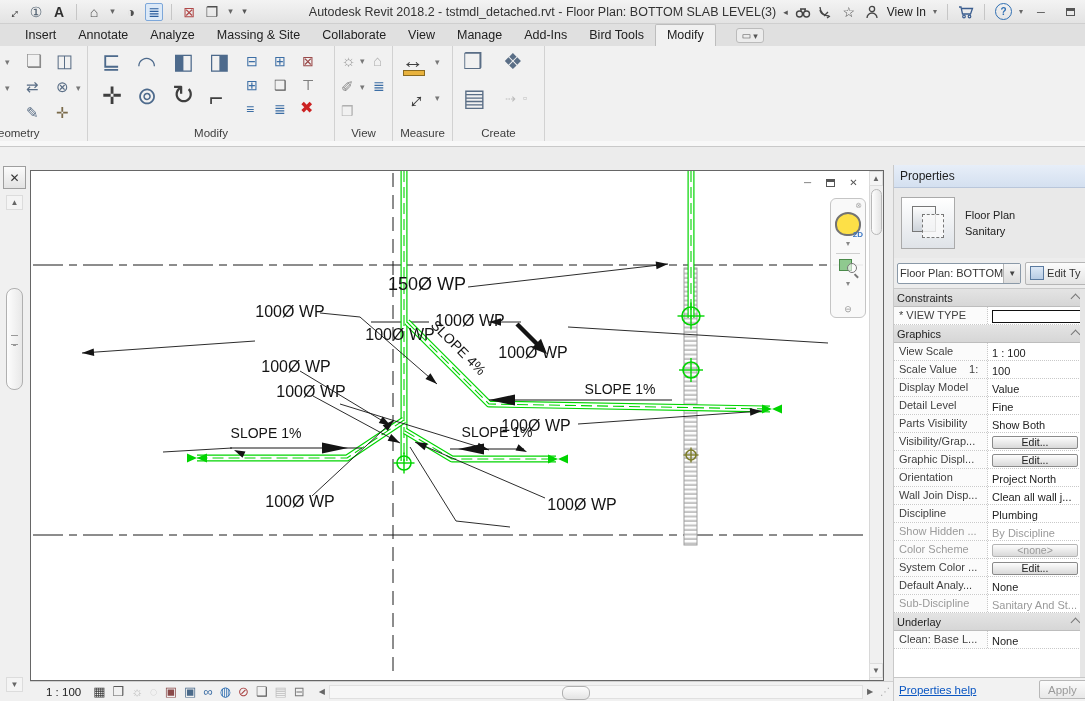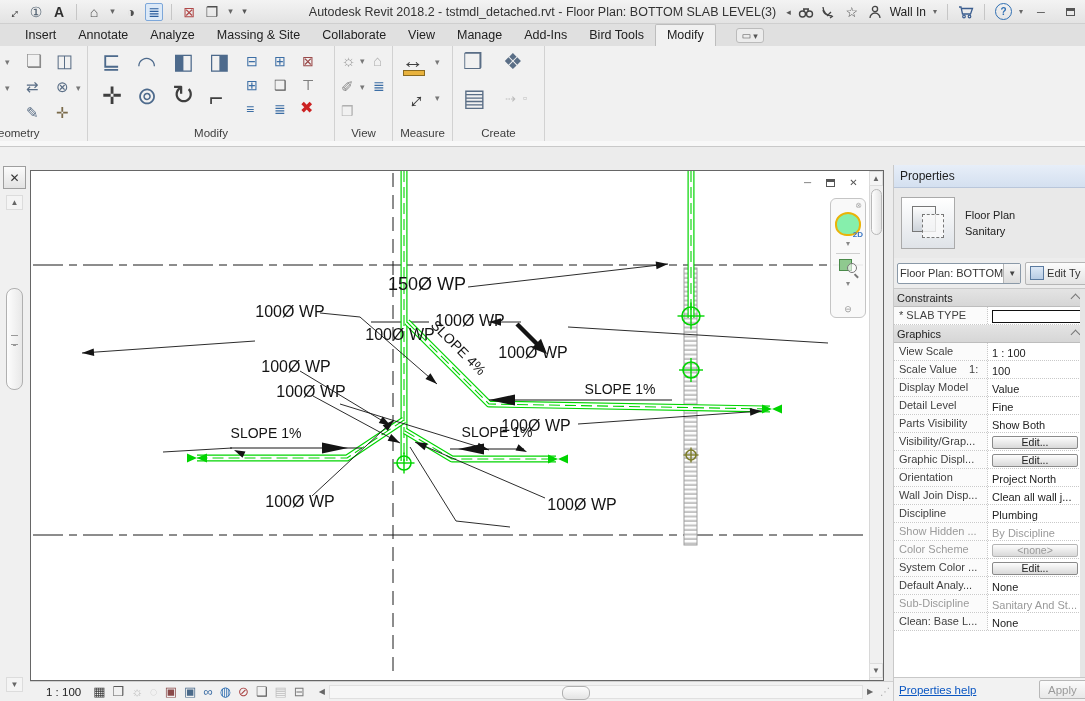--- a/index.html
+++ b/index.html
@@ -44,21 +44,21 @@
     border-top:1px solid #999;border-bottom:1px solid #999;box-shadow:0 3px 0 -2px #999;}
   
   #canvas{position:absolute;left:30px;top:170px;width:854px;height:511px;background:#fff;border:1px solid #666;box-sizing:border-box;}
   #dwg{position:absolute;left:0;top:0;}
   #canvaswin{position:absolute;right:22px;top:5px;display:flex;gap:8px;z-index:5;}
   .cwb{width:15px;height:13px;display:flex;align-items:center;justify-content:center;font-size:10px;color:#555;}
   .restorebox{width:9px;height:8px;border:1.5px solid #555;border-top:3px solid #555;box-sizing:border-box;}
   #navbar{position:absolute;right:17px;top:27px;width:34px;height:118px;background:rgba(248,248,248,.92);
     border:1px solid #c5c5c5;border-radius:6px;z-index:4;display:flex;flex-direction:column;align-items:center;}
   #navclose{align-self:flex-end;font-size:8px;color:#aaa;margin:2px 3px 0 0;}
-  #wheelicon{width:22px;height:20px;border:2px solid #eab308;border-radius:50% 50% 45% 45%;position:relative;margin-top:2px;background:#86efac;}
+  #wheelicon{width:22px;height:20px;border:2px solid #737373;border-radius:50% 50% 45% 45%;position:relative;margin-top:2px;background:#fde047;}
   #wheelicon span{position:absolute;right:-4px;bottom:-5px;font-size:8px;font-weight:bold;color:#3a76c4;}
   .navcaret{font-size:8px;color:#888;margin:3px 0;}
   #navdiv{width:24px;height:1px;background:#cfcfcf;margin:2px 0;}
   #zoomicon{position:relative;width:20px;height:18px;margin-top:2px;}
   #zoomicon .gsq{position:absolute;left:1px;top:1px;width:11px;height:10px;background:#8fc98f;border:1px solid #4a8a4a;}
   #zoomicon .lens{position:absolute;right:1px;bottom:3px;width:8px;height:8px;border:1.5px solid #777;border-radius:50%;background:rgba(255,255,255,.6);}
   #zoomicon .handle{position:absolute;right:-1px;bottom:0px;width:5px;height:1.5px;background:#777;transform:rotate(45deg);}
   #navminus{font-size:9px;color:#999;margin-top:auto;margin-bottom:3px;}
   #vscroll{position:absolute;right:0;top:0;width:14px;height:509px;background:#f0f0f0;border-left:1px solid #d8d8d8;box-sizing:border-box;}
   #vscroll .scrbtn{left:-1px;width:14px;}
@@ -145,21 +145,21 @@
           <path d="M2 2 a9 9 0 0 0 9 9 M2 5 a6 6 0 0 0 5 5 M6 11 l4 -4 M12 11 l-3 2" stroke="#444" stroke-width="1.3" fill="none"></path>
         </svg>
     </span>
     <span class="tico" style="font-size:14px;color:#444;">☆</span>
     <span class="tico">
       <svg width="14" height="14" viewBox="0 0 14 14">
           <circle cx="7" cy="4" r="2.6" fill="none" stroke="#444" stroke-width="1.3"></circle>
           <path d="M2 13 a5 5 0 0 1 10 0" fill="none" stroke="#444" stroke-width="1.3"></path>
         </svg>
     </span>
-    <span style="font-size:12px;color:#222;">Wall In</span>
+    <span style="font-size:12px;color:#222;">View In</span>
     <span style="font-size:8px;color:#666;">▾</span>
     <span class="vsep"></span>
     <span class="tico">
       <svg width="16" height="14" viewBox="0 0 16 14">
           <path d="M1 2 h2 l1.5 7 h8 l2-5.5 H4" fill="none" stroke="#3b5d8f" stroke-width="1.3"></path>
           <circle cx="6" cy="11.5" r="1.3" fill="none" stroke="#3b5d8f" stroke-width="1.2"></circle>
           <circle cx="11.5" cy="11.5" r="1.3" fill="none" stroke="#3b5d8f" stroke-width="1.2"></circle>
         </svg>
     </span>
     <span class="vsep"></span>
@@ -488,21 +488,21 @@
       <span id="etico"></span>
       <span>Edit Ty</span>
     </div>
   </div>
   <div id="pgrid">
       <div class="prow psec">
         <span>Constraints</span>
         <span class="chev"></span>
       </div>
       <div class="prow">
-        <span class="pl">* SLAB TYPE</span>
+        <span class="pl">* VIEW TYPE</span>
         <span class="pv">
           <input class="pinput" style="">
         </span>
       </div>
       <div class="prow psec">
         <span>Graphics</span>
         <span class="chev"></span>
       </div>
       <div class="prow">
         <span class="pl">View Scale</span>
@@ -565,20 +565,24 @@
         </span>
       </div>
       <div class="prow">
         <span class="pl">Default Analy...</span>
         <span class="pv">None</span>
       </div>
       <div class="prow pmut">
         <span class="pl">Sub-Discipline</span>
         <span class="pv">Sanitary And St...</span>
       </div>
+      <div class="prow psec">
+        <span>Underlay</span>
+        <span class="chev"></span>
+      </div>
       <div class="prow">
         <span class="pl">Clean: Base L...</span>
         <span class="pv">None</span>
       </div>
       <div id="pscroll"></div>
     </div>
   <div id="pfoot">
     <a id="prophelp" href="#">Properties help</a>
     <div id="applybtn">Apply</div>
   </div>

